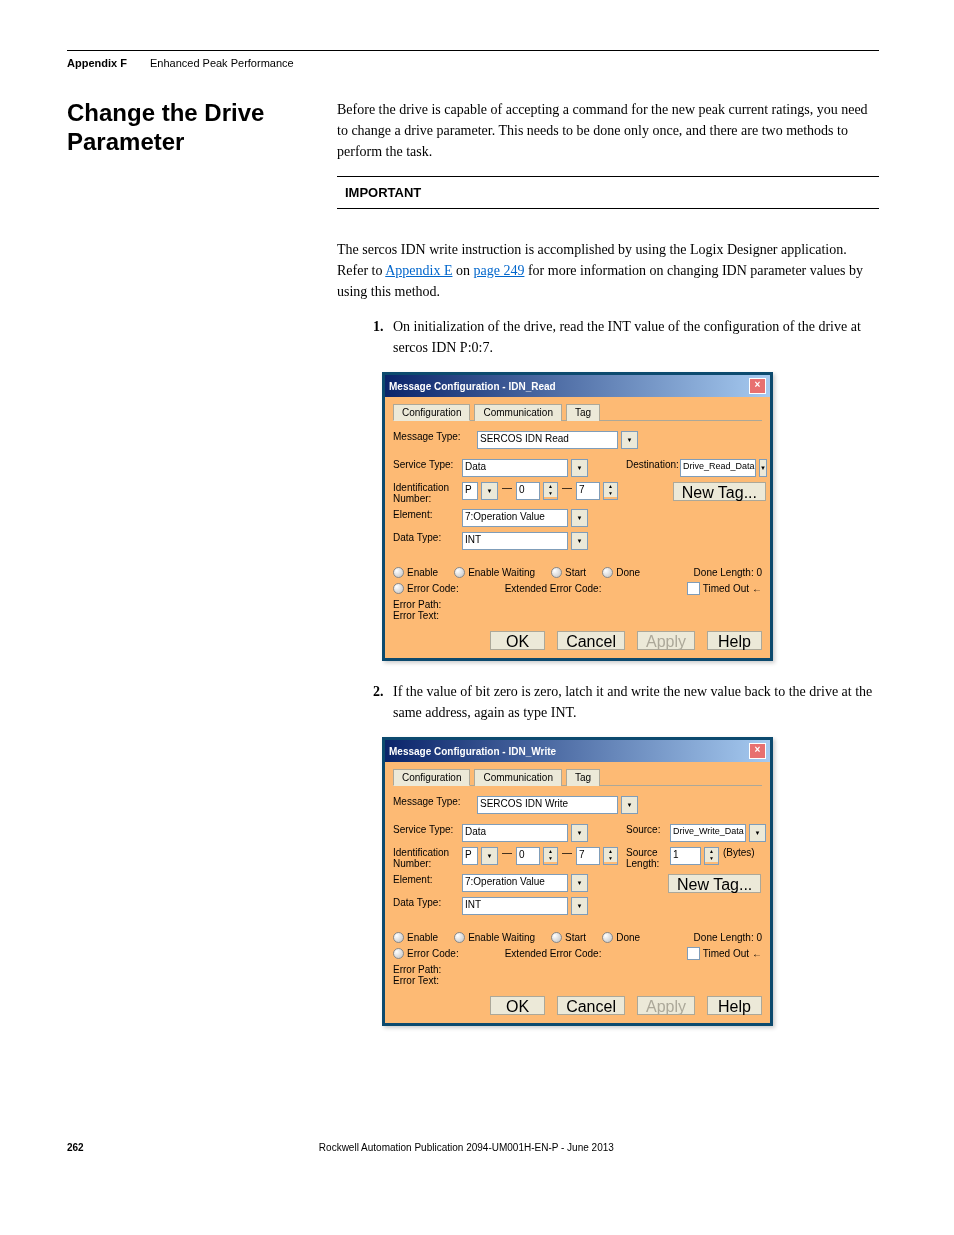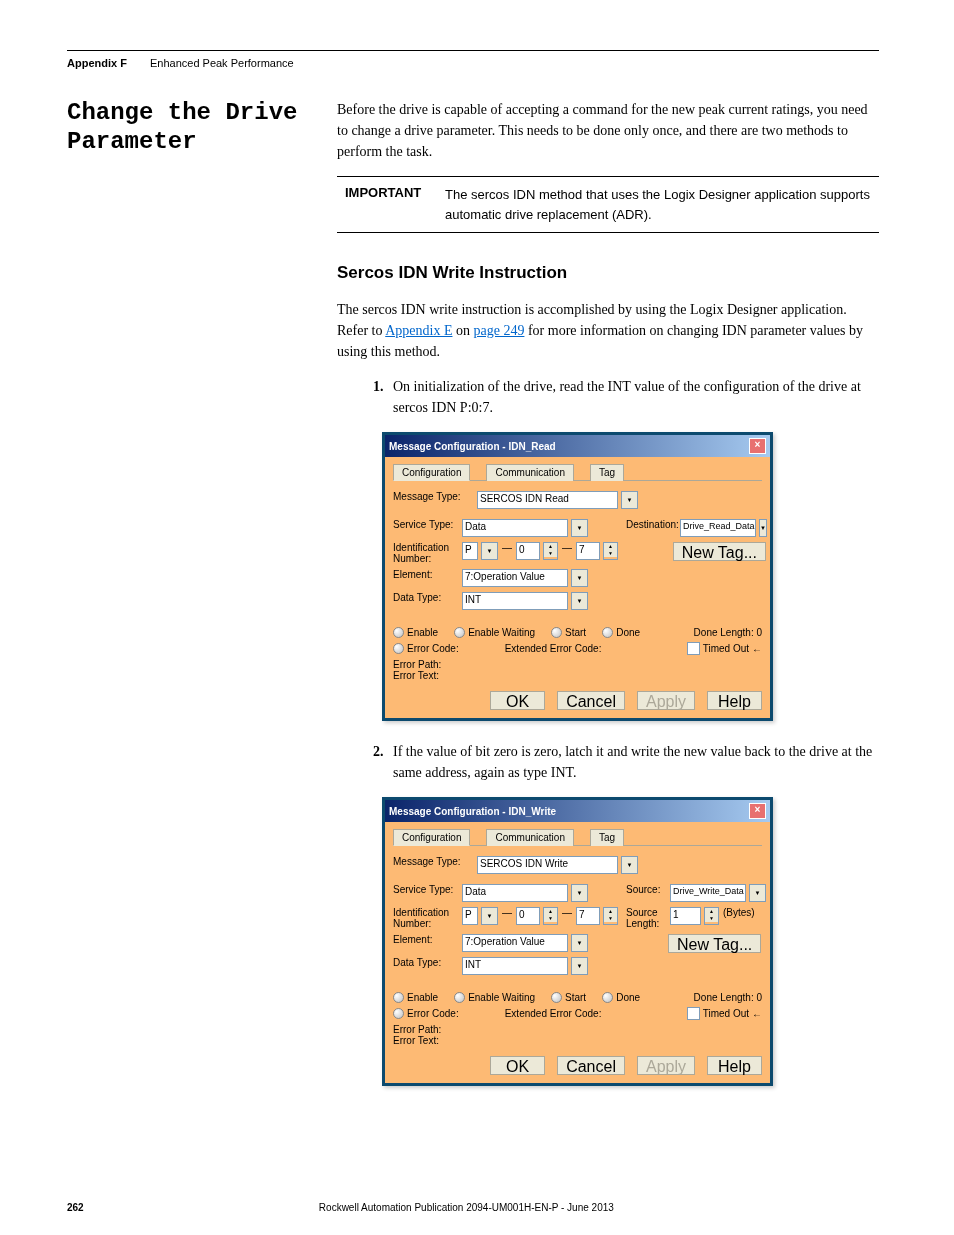--- a/index.html
+++ b/index.html
@@ -29,21 +29,21 @@
     gap: 20px;
   }
   .left-col {
     width: 250px;
     flex: none;
   }
   .right-col {
     flex: 1;
   }
   .section-title {
-    font-family: Liberation Mono, monospace;
+    font-family: Liberation Sans, sans-serif;
     font-weight: bold;
     font-size: 24px;
     margin: 0;
     line-height: 1.2;
   }
   .body-text {
     font-size: 14px;
     line-height: 1.5;
     margin: 0 0 14px 0;
   }
@@ -131,21 +131,21 @@
     display: flex;
     border-bottom: 1px solid #aca899;
     margin-bottom: 10px;
     font-size: 10px;
   }
   .tab {
     padding: 2px 8px;
     border: 1px solid #aca899;
     border-bottom: none;
     background: #ece9d8;
-    margin-right: 16px;
+    margin-right: 4px;
     position: relative;
     top: 1px;
   }
   .tab.active {
     background: #ece9d8;
     border-bottom: 1px solid #ece9d8;
     z-index: 1;
   }
   .row {
     display: flex;
@@ -259,24 +259,22 @@
 
   <div class="main">
     <div class="left-col">
       <h1 class="section-title">Change the Drive Parameter</h1>
     </div>
     <div class="right-col">
       <p class="body-text">Before the drive is capable of accepting a command for the new peak current ratings, you need to change a drive parameter. This needs to be done only once, and there are two methods to perform the task.</p>
 
       <div class="important-box">
         <div class="important-label">IMPORTANT</div>
-        <div class="important-text">The sercos IDN method that uses the Logix Designer application supports automatic drive replacement (ADR).</div>
       </div>
 
-      <h2 class="sub-title">Sercos IDN Write Instruction</h2>
 
       <p class="body-text">
         <span>The sercos IDN write instruction is accomplished by using the Logix Designer application. Refer to </span><a href="#" class="doc-link">Appendix E</a><span> on </span><a href="#" class="doc-link">page 249</a><span> for more information on changing IDN parameter values by using this method.</span>
       </p>
 
       <ol class="steps" start="1">
         <li>On initialization of the drive, read the INT value of the configuration of the drive at sercos IDN P:0:7.</li>
       </ol>
 
       <div class="dialog">

